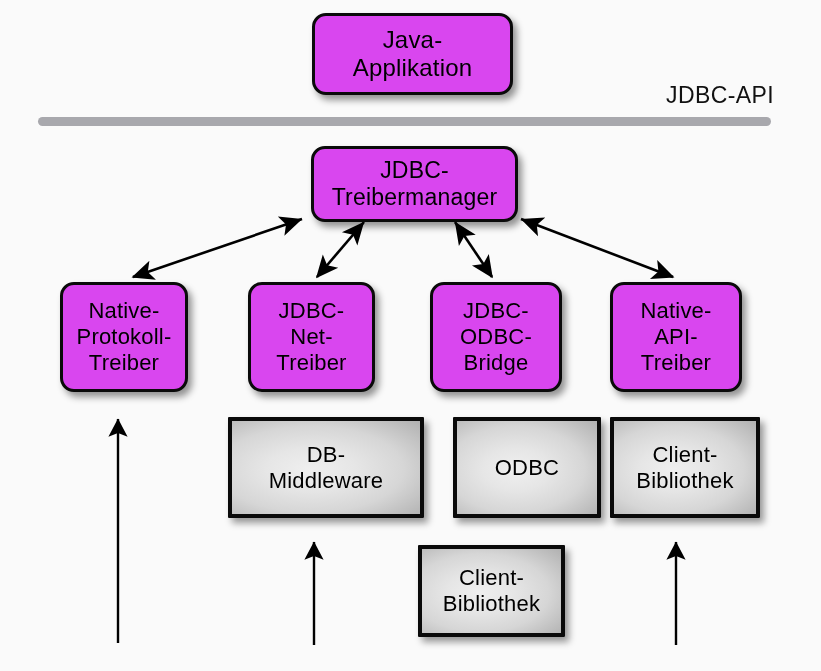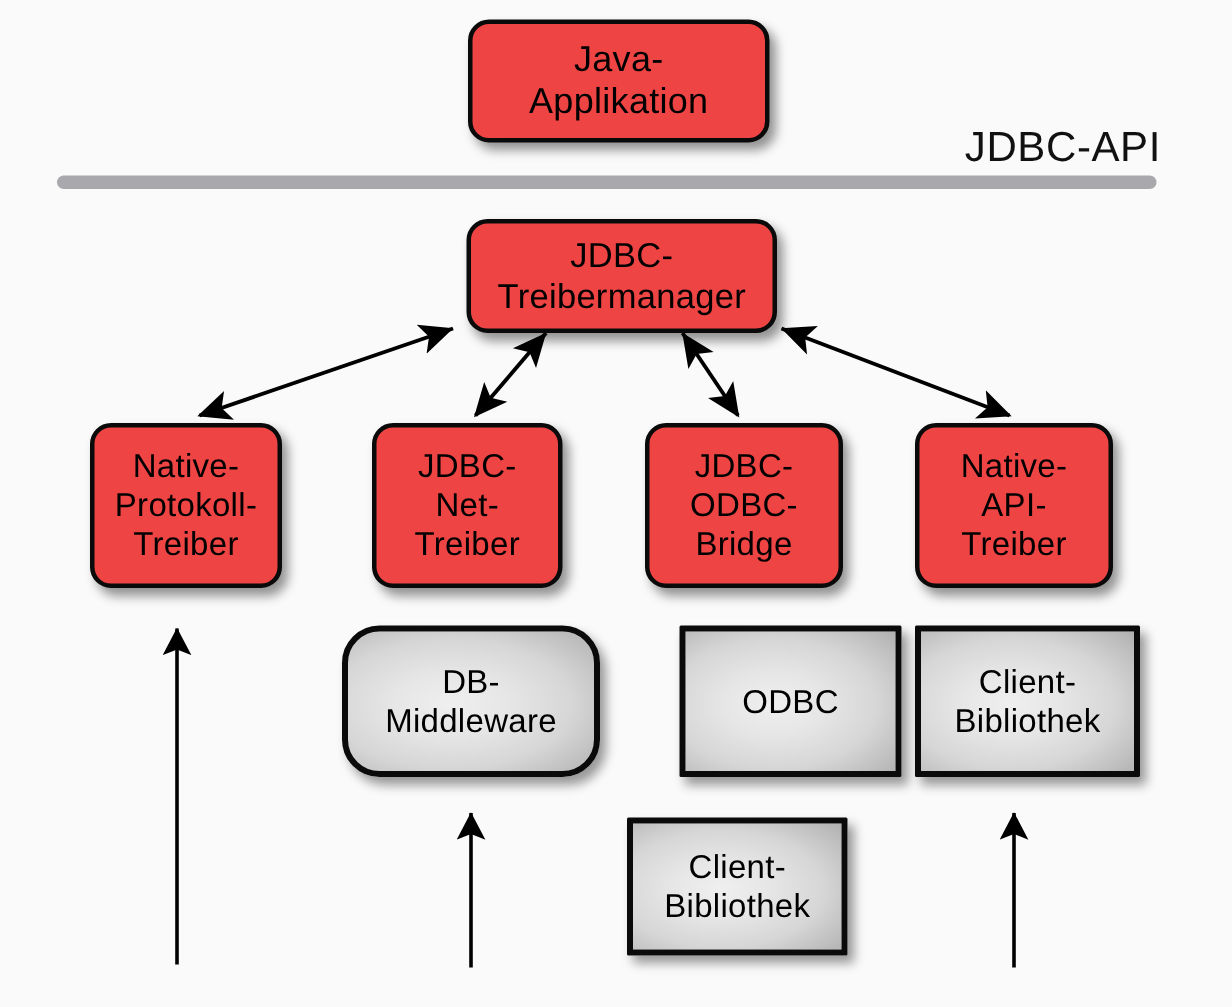--- a/index.html
+++ b/index.html
@@ -33,21 +33,21 @@
     justify-content: center;
     text-align: center;
     color: #000;
     line-height: 1.18;
     letter-spacing: 0.2px;
     white-space: pre-line;
   }
 
   
   .box-round {
-    background: #ef4444;
+    background: #d946ef;
     border: 3px solid #0a0a0a;
     border-radius: 14px;
     box-shadow: 4px 5px 7px rgba(0,0,0,0.42);
   }
 
   
   .box-gray {
     border: 4px solid #0a0a0a;
     border-radius: 1px;
     background:
@@ -64,21 +64,21 @@
     width: 733px;
     height: 9px;
     background: #a8a8ad;
     border-radius: 5px;
   }
 
   #api-label {
     position: absolute;
     right: 47px;
     top: 82px;
-    font-size: 28px;
+    font-size: 23px;
     color: #111;
     letter-spacing: 0.4px;
   }
 
   
   #arrows {
     position: absolute;
     left: 0; top: 0;
     width: 821px;
     height: 671px;
@@ -136,21 +136,21 @@
 Treiber</div>
 
   <div class="node box-round" style="left:430px; top:282px; width:132px; height:110px; font-size:22px;">JDBC-
 ODBC-
 Bridge</div>
 
   <div class="node box-round" style="left:610px; top:282px; width:132px; height:110px; font-size:22px;">Native-
 API-
 Treiber</div>
 
-  <div class="node box-gray" style="left:228px; top:417px; width:172px; height:101px; font-size:22px;border-radius:25px;">DB-
+  <div class="node box-gray" style="left:228px; top:417px; width:196px; height:101px; font-size:22px;">DB-
 Middleware</div>
 
   <div class="node box-gray" style="left:425px; top:417px; width:148px; height:101px; font-size:22px;margin-left:28px;">ODBC</div>
 
   <div class="node box-gray" style="left:610px; top:417px; width:150px; height:101px; font-size:22px;">Client-
 Bibliothek</div>
 
   <div class="node box-gray" style="left:418px; top:545px; width:147px; height:92px; font-size:22px;">Client-
 Bibliothek</div>
 

